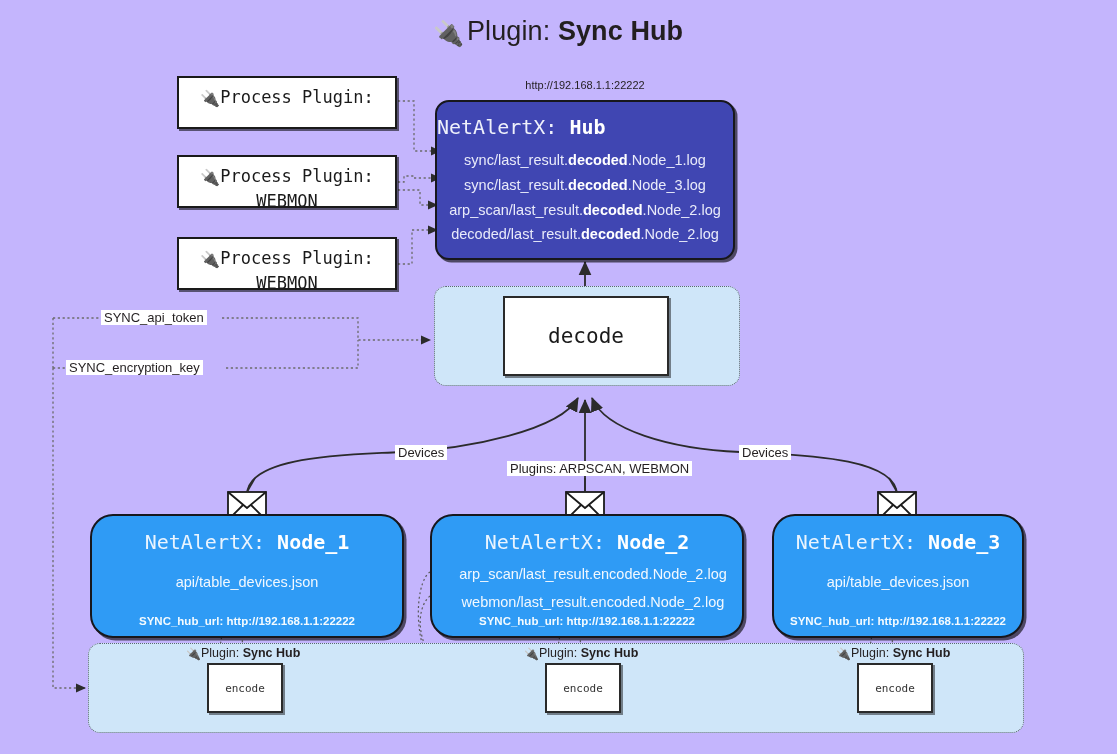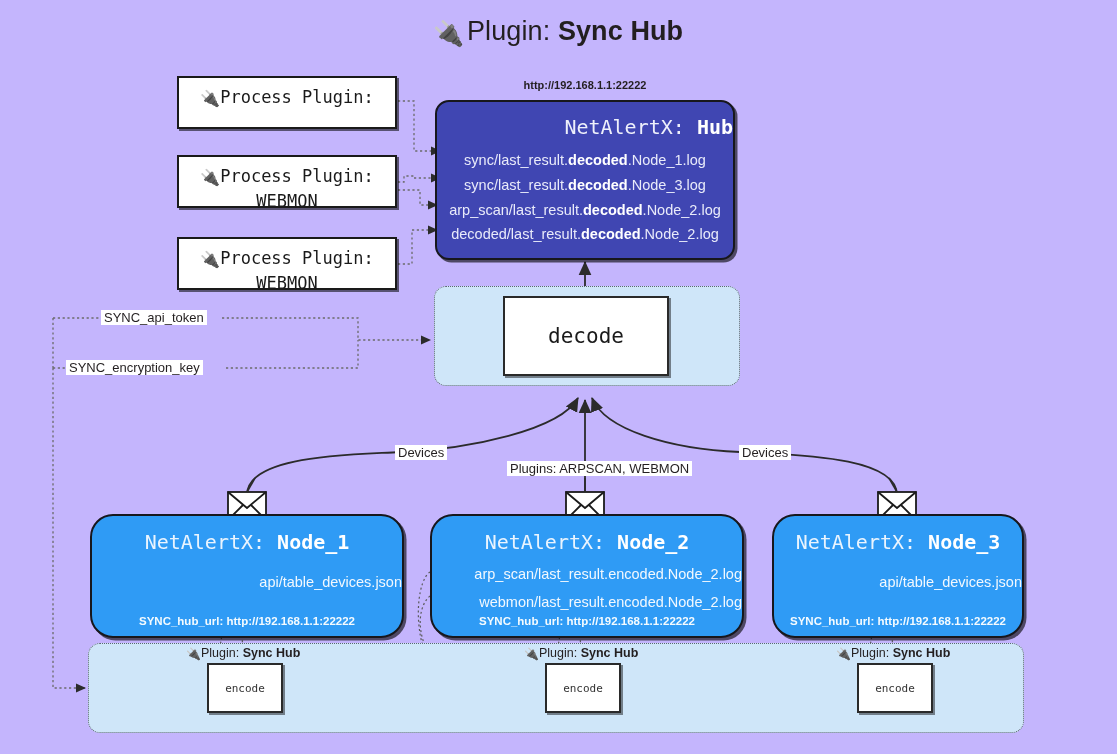--- a/index.html
+++ b/index.html
@@ -64,37 +64,37 @@
   .proc-box .plug {
     font-family: "DejaVu Sans", sans-serif;
     font-size: 16px;
     vertical-align: -1px;
   }
 
   
   .hub-url {
     position: absolute;
     font-size: 11px;
-    font-weight: bold;
+    font-weight: normal;
     color: #231f20;
     text-align: center;
     white-space: nowrap;
   }
   .hub-box {
     position: absolute;
     box-sizing: border-box;
     background: #4046b2;
     border: 2.5px solid #17171c;
     border-radius: 14px;
     box-shadow: 2.5px 2.5px 0 rgba(0,0,0,0.6);
     color: #ffffff;
   }
   .hub-title {
     margin-top: 13px;
-    text-align: right;
+    text-align: left;
     font-family: "DejaVu Sans Mono", monospace;
     font-size: 20px;
     color: #eef0fb;
     white-space: nowrap;
   }
   .hub-title b { color: #ffffff; }
   .hub-lines {
     margin-top: 9px;
     padding: 0 6px;
   }
@@ -147,21 +147,21 @@
     font-family: "DejaVu Sans Mono", monospace;
     font-size: 20px;
     color: #eaf4fe;
     white-space: nowrap;
   }
   .node-title b { color: #ffffff; }
   .node-lines { margin-top: 14px; }
   .node-line {
     font-size: 14.5px;
     color: #f2f8fe;
-    text-align: right;
+    text-align: center;
     white-space: nowrap;
     line-height: 28px;
   }
   .node-foot {
     position: absolute;
     left: 0;
     right: 0;
     bottom: 9px;
     text-align: center;
     font-size: 11.5px;

